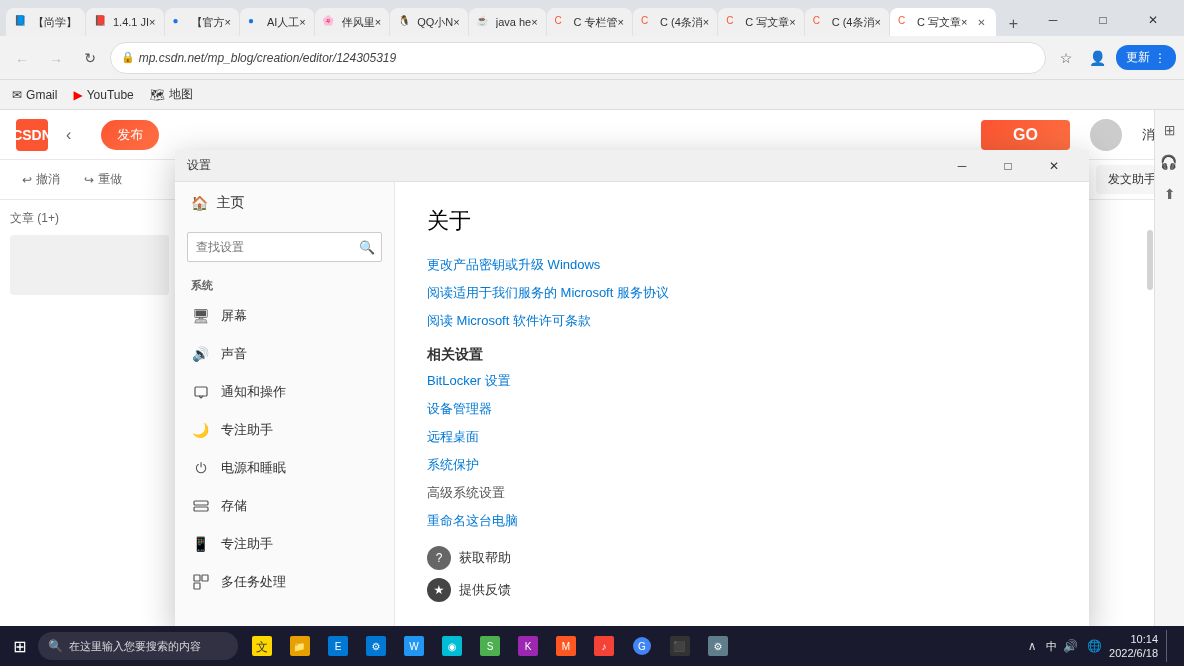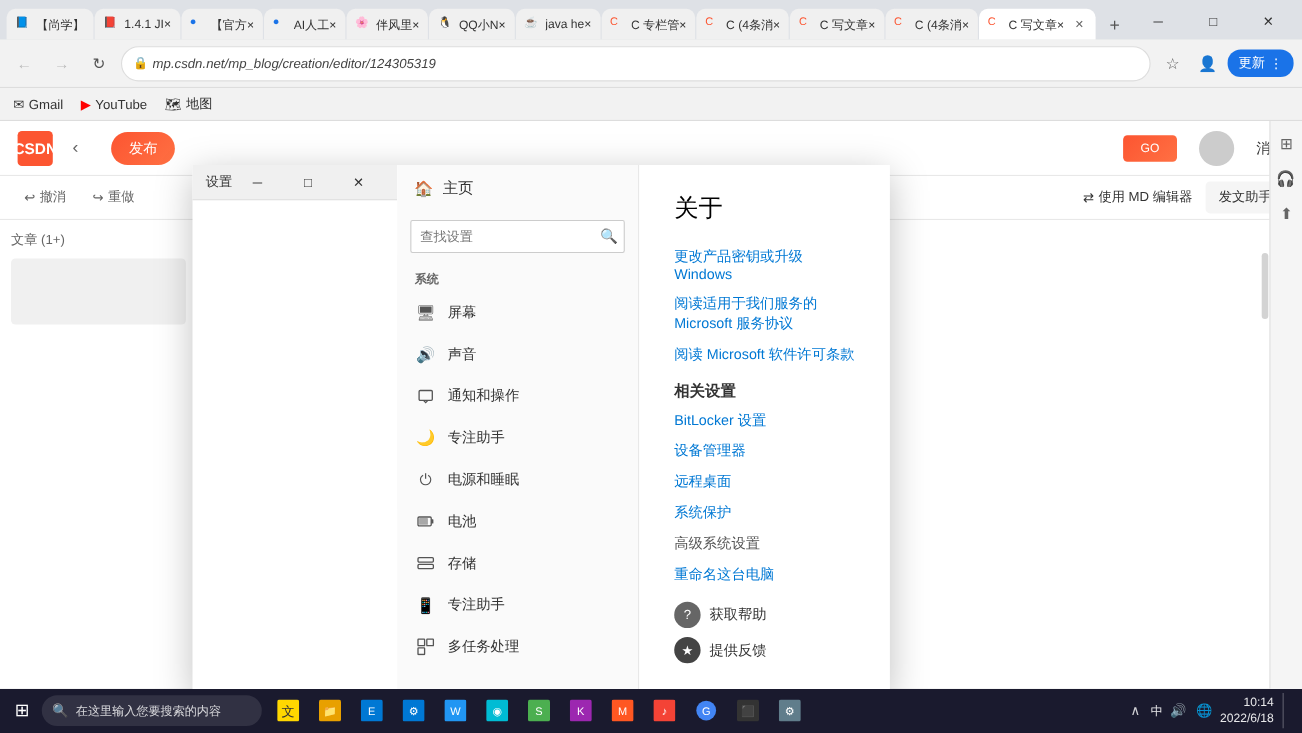--- a/index.html
+++ b/index.html
@@ -28,39 +28,39 @@
     
     .main-content { position: relative; width: 100%; height: calc(666px - 36px - 44px - 30px); background: #f0f0f0; overflow: hidden; }
 
     
     .csdn-page { position: absolute; top: 0; left: 0; right: 0; bottom: 0; background: #f5f5f5; }
     .csdn-header { background: #fff; height: 50px; display: flex; align-items: center; padding: 0 16px; border-bottom: 1px solid #e8e8e8; gap: 10px; }
     .csdn-logo { display: flex; align-items: center; gap: 6px; justify-content: center; }
     .csdn-logo-icon { width: 32px; height: 32px; background: #fc5531; border-radius: 4px; display: flex; align-items: center; justify-content: center; color: #fff; font-size: 14px; font-weight: bold; }
     .csdn-publish-btn { background: linear-gradient(135deg, #fc5531, #ff7043); color: #fff; border-radius: 16px; padding: 6px 16px; font-size: 13px; cursor: pointer; margin-left: 20px; }
     .csdn-spacer { flex: 1; }
-    .csdn-go-btn { background: linear-gradient(135deg, #fc5531, #ff7043); color: #fff; border-radius: 4px; padding: 6px 16px; font-size: 11px; font-weight: normal; cursor: pointer; }
+    .csdn-go-btn { background: linear-gradient(135deg, #fc5531, #ff7043); color: #fff; border-radius: 4px; padding: 6px 32px; font-size: 16px; font-weight: bold; cursor: pointer; }
     .csdn-avatar { width: 32px; height: 32px; border-radius: 50%; background: #ccc; }
     .csdn-notice { font-size: 13px; color: #333; }
 
     .csdn-editor-toolbar { background: #fff; height: 40px; border-bottom: 1px solid #e8e8e8; display: flex; align-items: center; padding: 0 16px; gap: 12px; }
     .editor-tool-btn { display: flex; align-items: center; gap: 4px; font-size: 12px; color: #666; cursor: pointer; padding: 4px 6px; border-radius: 4px; }
     .csdn-md-btn { display: flex; align-items: center; gap: 4px; font-size: 12px; color: #333; }
     .csdn-publish-helper { background: #f5f5f5; border-radius: 4px; padding: 6px 12px; font-size: 12px; color: #333; cursor: pointer; }
 
     .csdn-editor-area { display: flex; height: calc(100% - 90px - 40px); }
     .csdn-sidebar { width: 180px; background: #fff; border-right: 1px solid #e8e8e8; padding: 10px; flex-shrink: 0; }
 
     .status-bar { background: #fff; height: 40px; display: flex; align-items: center; padding: 0 16px; gap: 12px; border-top: 1px solid #e8e8e8; position: absolute; bottom: 0; left: 0; right: 0; }
     .status-text { font-size: 12px; color: #666; }
     .status-btn { border: 1px solid #ddd; border-radius: 16px; padding: 4px 12px; font-size: 12px; color: #333; cursor: pointer; }
     .status-btn.primary { background: #fc5531; color: #fff; border-color: #fc5531; }
 
     
-    .settings-dialog { position: absolute; top: 40px; left: 175px; width: 634px; height: 480px; background: #fff; box-shadow: 0 8px 32px rgba(0,0,0,0.25); z-index: 100; display: flex; flex-direction: row; }
+    .settings-dialog { position: absolute; top: 40px; left: 175px; width: 914px; height: 480px; background: #fff; box-shadow: 0 8px 32px rgba(0,0,0,0.25); z-index: 100; display: flex; flex-direction: column; }
     .settings-titlebar { height: 32px; background: #f0f0f0; display: flex; align-items: center; padding: 0 12px; border-bottom: 1px solid #e0e0e0; flex-shrink: 0; }
     .settings-title-text { flex: 1; font-size: 12px; color: #333; }
     .win-btn { width: 46px; height: 32px; display: flex; align-items: center; justify-content: center; font-size: 12px; cursor: pointer; color: #333; }
     .settings-body { display: flex; flex: 1; overflow: hidden; }
 
     
     .settings-sidebar { width: 220px; border-right: 1px solid #e8e8e8; overflow-y: auto; flex-shrink: 0; background: #fafafa; }
     .settings-home { display: flex; align-items: center; gap: 8px; padding: 12px 16px; font-size: 14px; color: #333; cursor: pointer; }
     .settings-search-box { margin: 8px 12px; position: relative; border-radius: 11px; }
     .settings-search-input { width: 100%; height: 30px; border: 1px solid #ccc; border-radius: 2px; padding: 0 28px 0 8px; font-size: 12px; color: #333; outline: none; }
@@ -322,30 +322,20 @@
           <span class="settings-nav-icon">🌙</span>
           <span>专注助手</span>
         </div>
         <div class="settings-nav-item">
           <span class="settings-nav-icon">⏻</span>
           <span>电源和睡眠</span>
         </div>
         <div class="settings-nav-item">
           <span class="settings-nav-icon">
             <svg width="16" height="16" viewBox="0 0 16 16">
-              <rect x="1" y="4" width="12" height="8" rx="1" stroke="#555" stroke-width="1.2" fill="none"></rect>
-              <rect x="13" y="6" width="2" height="4" rx="0.5" fill="#555"></rect>
-              <rect x="2" y="5" width="8" height="6" rx="0.5" fill="#555" opacity="0.5"></rect>
-            </svg>
-          </span>
-          <span>电池</span>
-        </div>
-        <div class="settings-nav-item">
-          <span class="settings-nav-icon">
-            <svg width="16" height="16" viewBox="0 0 16 16">
               <rect x="1" y="3" width="14" height="4" rx="1" stroke="#555" stroke-width="1.2" fill="none"></rect>
               <rect x="1" y="9" width="14" height="4" rx="1" stroke="#555" stroke-width="1.2" fill="none"></rect>
             </svg>
           </span>
           <span>存储</span>
         </div>
         <div class="settings-nav-item">
           <span class="settings-nav-icon">📱</span>
           <span>专注助手</span>
         </div>

